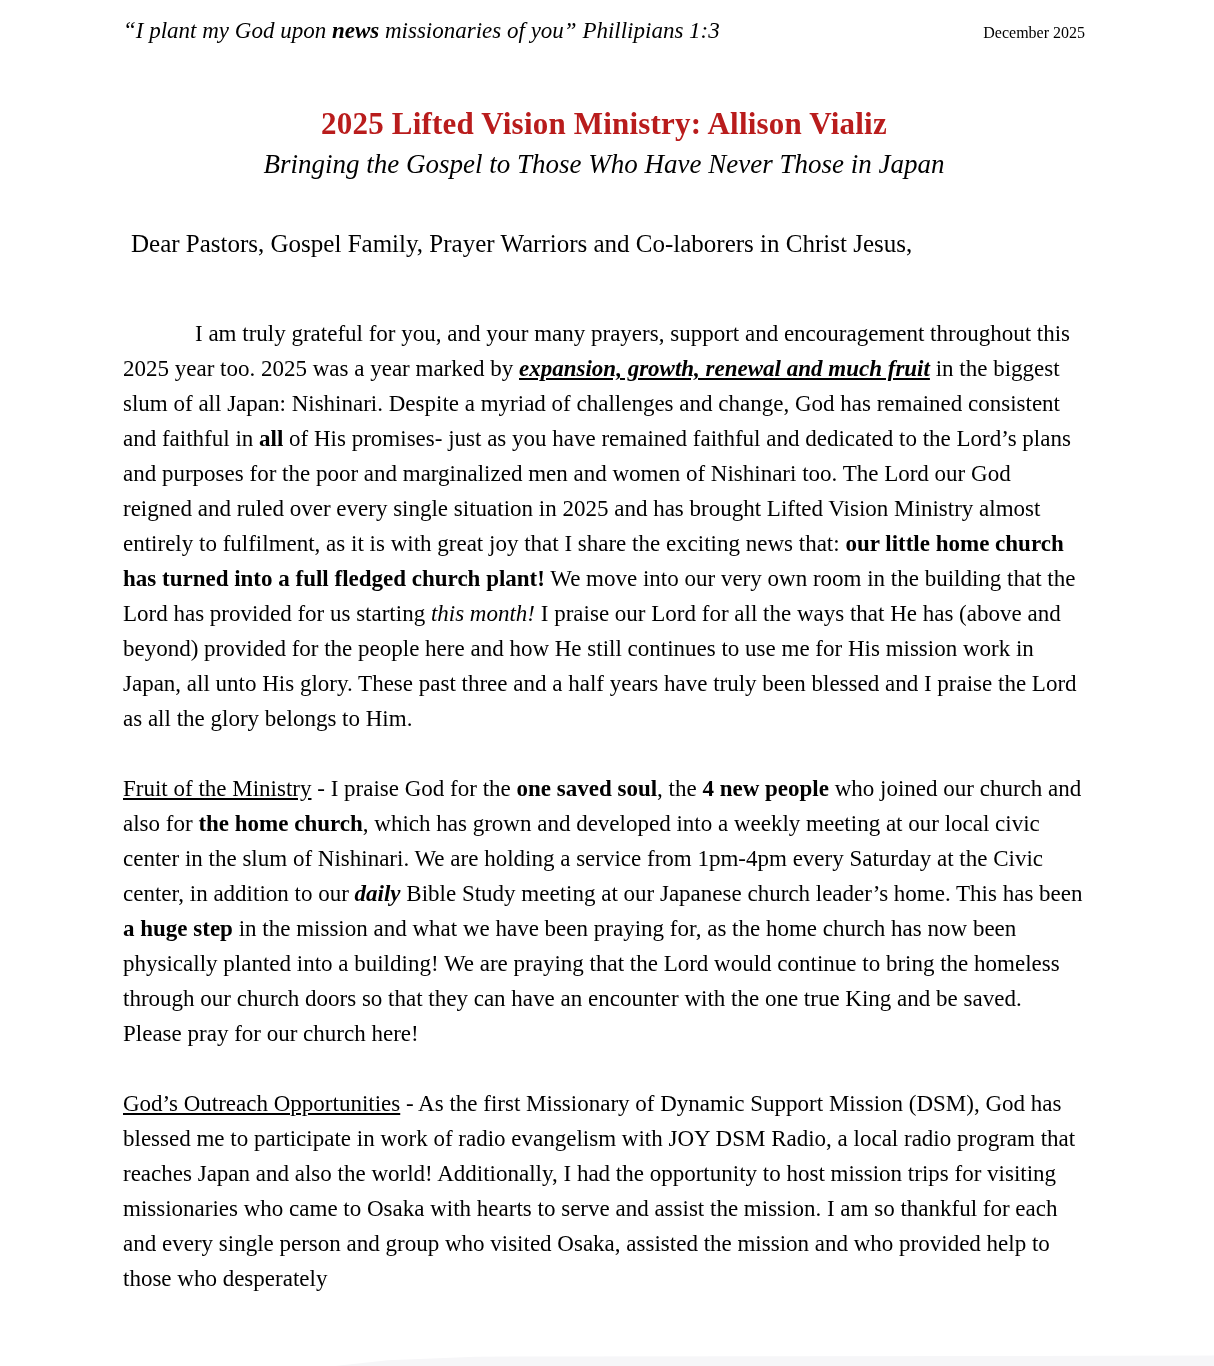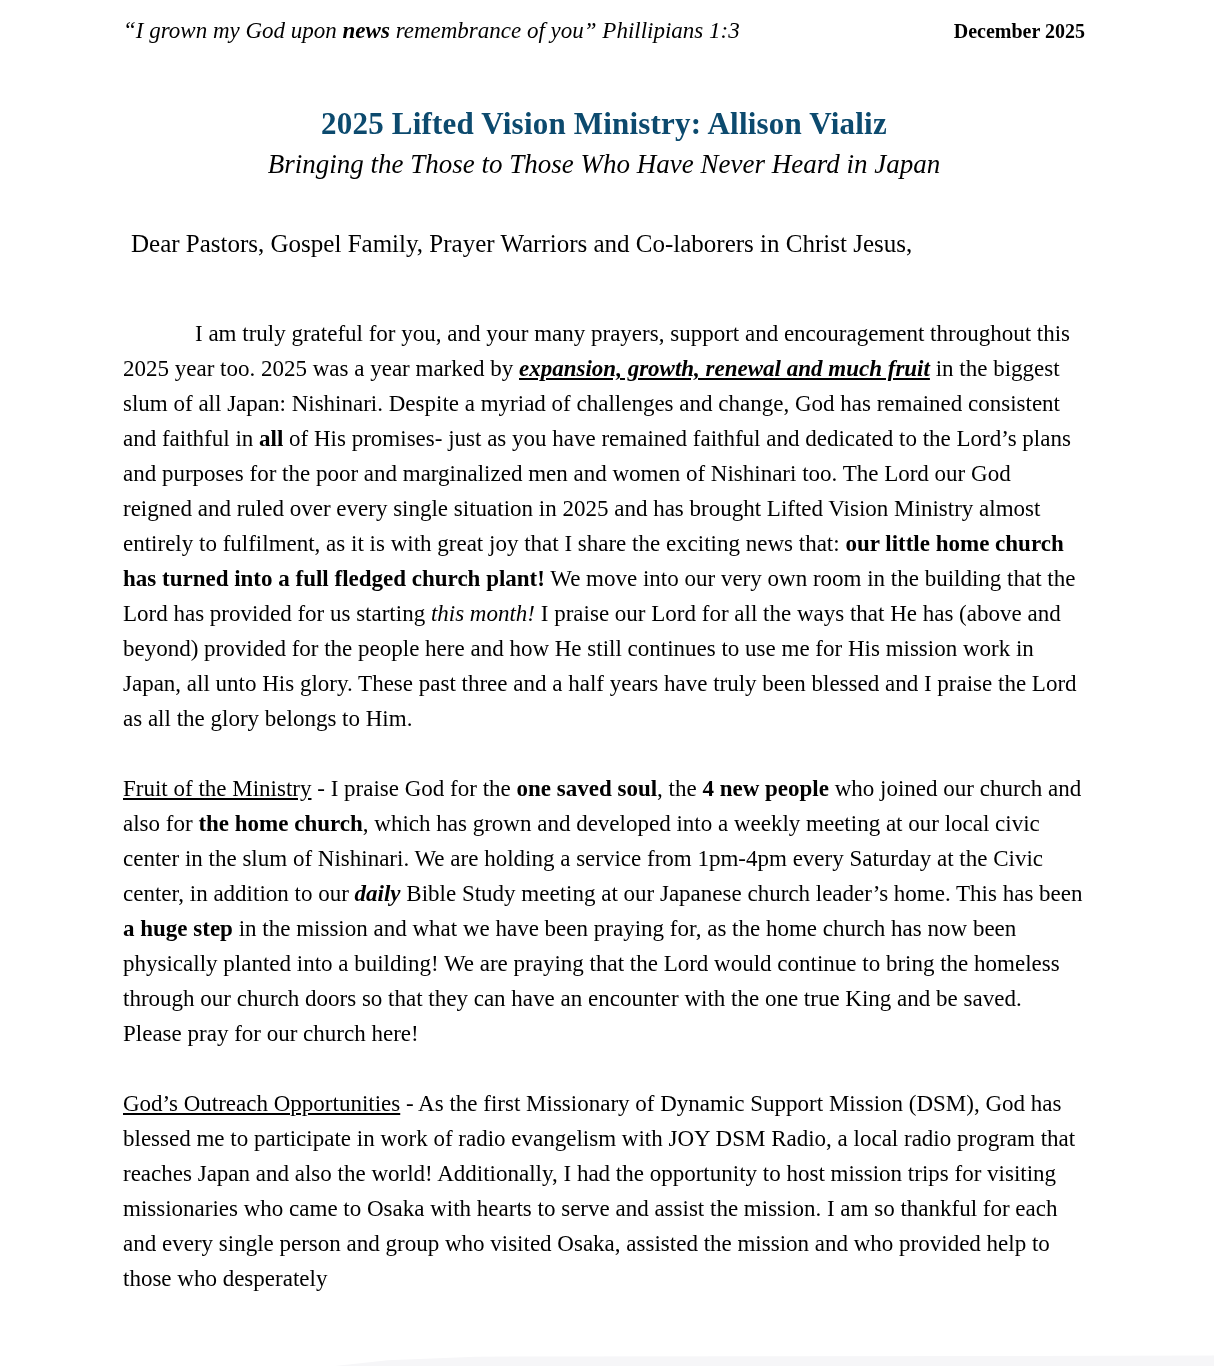--- a/index.html
+++ b/index.html
@@ -9,21 +9,21 @@
     background:#ffffff;
     overflow:hidden;
     font-family:"Liberation Serif","DejaVu Serif",serif;
     color:#000000;
   }
   .content{padding:18px 129px 0 123px;}
   .header-row{
     display:flex;justify-content:space-between;align-items:baseline;
   }
   .header-quote{font-size:23px;font-style:italic;}
-  .header-date{font-size:20px;font-weight:bold;}
+  .header-date{font-size:16px;font-weight:normal;}
   .doc-title{
     margin-top:62px;
     text-align:center;
     font-size:31px;font-weight:bold;
     letter-spacing:0.2px;
   }
   .doc-subtitle{
     margin-top:7px;
     text-align:center;
     font-size:27px;font-style:italic;
@@ -44,27 +44,27 @@
     clip-path:polygon(0 100%, 6% 55%, 16% 28%, 100% 20%, 100% 100%, 0 100%);
   }
 </style>
 </head>
 <body>
 
 <div class="page">
   <div class="content">
 
     <div class="header-row">
-      <span class="header-quote"><span style="font-style: italic;">“I grown my God upon </span><span style="font-weight: bold; font-style: italic;">news</span><span style="font-style: italic;"> remembrance of you” Phillipians 1:3</span></span>
+      <span class="header-quote"><span style="font-style: italic;">“I plant my God upon </span><span style="font-weight: bold; font-style: italic;">news</span><span style="font-style: italic;"> missionaries of you” Phillipians 1:3</span></span>
       <span class="header-date">December 2025</span>
     </div>
 
-    <div class="doc-title" style="color: #0c4a6e;">2025 Lifted Vision Ministry: Allison Vializ</div>
+    <div class="doc-title" style="color: #b91c1c;">2025 Lifted Vision Ministry: Allison Vializ</div>
 
-    <div class="doc-subtitle">Bringing the Those to Those Who Have Never Heard in Japan</div>
+    <div class="doc-subtitle">Bringing the Gospel to Those Who Have Never Those in Japan</div>
 
     <div class="salutation">Dear Pastors, Gospel Family, Prayer Warriors and Co-laborers in Christ Jesus,</div>
 
     <div class="body-copy">
         <p class="para first indent"><span>I am truly grateful for you, and your many prayers, support and encouragement throughout this 2025 year too. 2025 was a year marked by </span><span style="font-weight: bold; font-style: italic; text-decoration: underline;">expansion, growth, renewal and much fruit</span><span> in the biggest slum of all Japan: Nishinari. Despite a myriad of challenges and change, God has remained consistent and faithful in </span><span style="font-weight: bold;">all</span><span> of His promises- just as you have remained faithful and dedicated to the Lord’s plans and purposes for the poor and marginalized men and women of Nishinari too. The Lord our God reigned and ruled over every single situation in 2025 and has brought Lifted Vision Ministry almost entirely to fulfilment, as it is with great joy that I share the exciting news that: </span><span style="font-weight: bold;">our little home church has turned into a full fledged church plant!</span><span> We move into our very own room in the building that the Lord has provided for us starting </span><span style="font-style: italic;">this month!</span><span> I praise our Lord for all the ways that He has (above and beyond) provided for the people here and how He still continues to use me for His mission work in Japan, all unto His glory. These past three and a half years have truly been blessed and I praise the Lord as all the glory belongs to Him.</span></p>
         <p class="para"><span style="text-decoration: underline;">Fruit of the Ministry</span><span> - I praise God for the </span><span style="font-weight: bold;">one saved soul</span><span>, the </span><span style="font-weight: bold;">4 new people</span><span> who joined our church and also for </span><span style="font-weight: bold;">the home church</span><span>, which has grown and developed into a weekly meeting at our local civic center in the slum of Nishinari. We are holding a service from 1pm-4pm every Saturday at the Civic center, in addition to our </span><span style="font-weight: bold; font-style: italic;">daily</span><span> Bible Study meeting at our Japanese church leader’s home. This has been </span><span style="font-weight: bold;">a huge step</span><span> in the mission and what we have been praying for, as the home church has now been physically planted into a building! We are praying that the Lord would continue to bring the homeless through our church doors so that they can have an encounter with the one true King and be saved. Please pray for our church here!</span></p>
         <p class="para"><span style="text-decoration: underline;">God’s Outreach Opportunities</span><span> - As the first Missionary of Dynamic Support Mission (DSM), God has blessed me to participate in work of radio evangelism with JOY DSM Radio, a local radio program that reaches Japan and also the world! Additionally, I had the opportunity to host mission trips for visiting missionaries who came to Osaka with hearts to serve and assist the mission. I am so thankful for each and every single person and group who visited Osaka, assisted the mission and who provided help to those who desperately</span></p>
       </div>
 
   </div>

